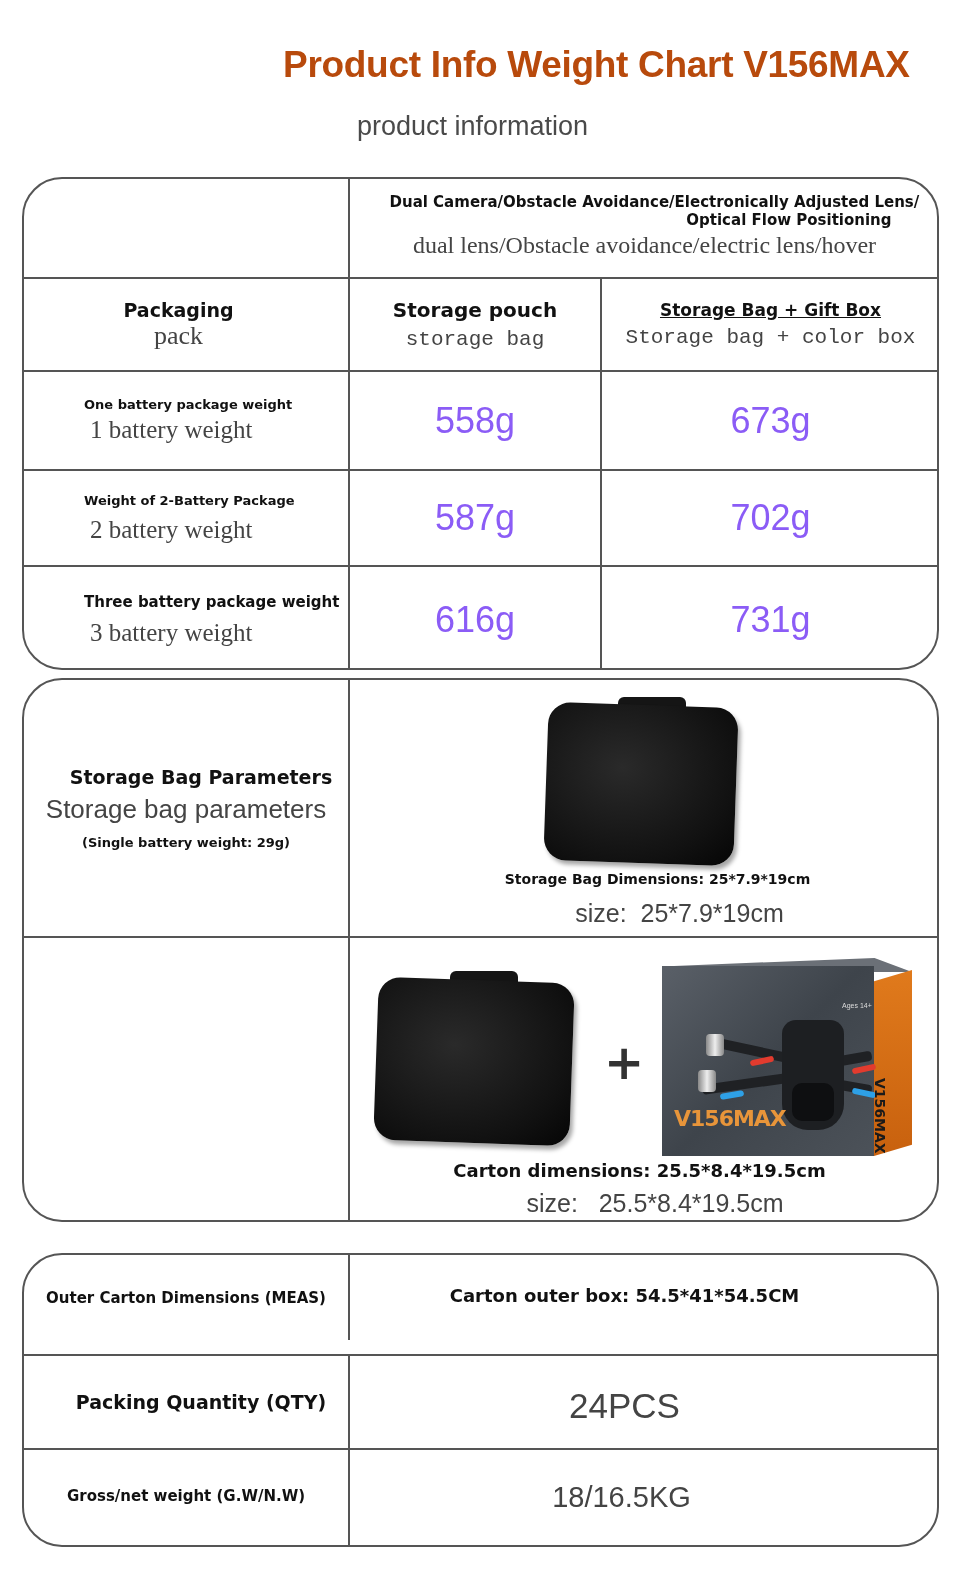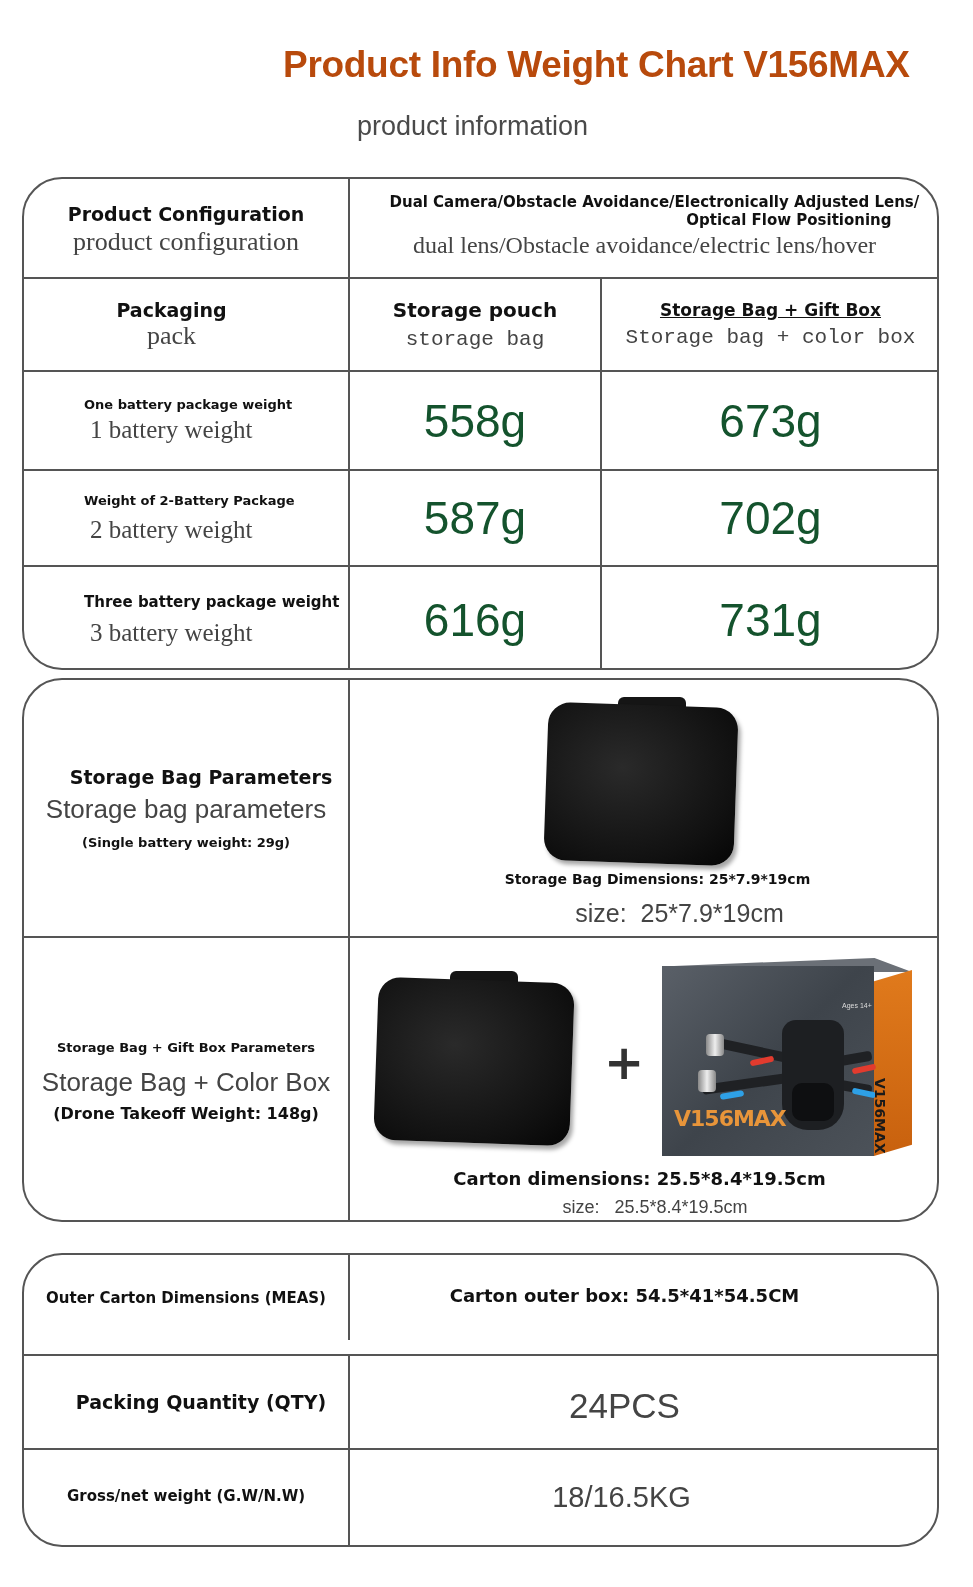--- a/index.html
+++ b/index.html
@@ -23,21 +23,21 @@
     }
     .row { position: absolute; left: 0; width: 100%; border-top: 2px solid #555; }
     .row.first { border-top: none; }
     .cell { position: absolute; top: 0; height: 100%; display: flex; flex-direction: column; align-items: center; justify-content: center; text-align: center; }
     .vline { position: absolute; top: 0; height: 100%; border-left: 2px solid #555; }
 
     .lbl-bold { font-family: "DejaVu Sans", sans-serif; font-weight: bold; color: #111; }
     .lbl-serif { font-family: "Liberation Serif", serif; color: #444; }
     .lbl-mono { font-family: "Liberation Mono", monospace; color: #444; }
     .lbl-sans { font-family: "Liberation Sans", sans-serif; color: #444; }
-    .big-num { font-family: "Liberation Sans", sans-serif; color: #14532d; font-size: 46px; }
+    .big-num { font-family: "Liberation Sans", sans-serif; color: #8b5cf6; font-size: 36px; }
 
     .bag {
       position: absolute; background: radial-gradient(ellipse at 40% 40%, #2a2a2a 0%, #111 70%, #050505 100%);
       border-radius: 22px; box-shadow: 3px 4px 4px rgba(0,0,0,0.35);
     }
     .bag-handle {
       position: absolute; background: #151515; border-radius: 6px 6px 2px 2px;
     }
     .giftbox {
       position: absolute; left: 662px; top: 958px; width: 250px; height: 198px;
@@ -85,36 +85,32 @@
   </style>
 </head>
 <body>
 
 <div class="title">Product Info Weight Chart V156MAX</div>
 <div class="subtitle">product information</div>
 
 <div class="panel" style="top:177px; height:493px;">
 
   <div class="row first" style="top:0; height:98px;">
-    <div class="cell" style="left:0; width:324px;">
-      <div class="lbl-bold" style="font-size:19px; margin-top:4px;">Product Configuration</div>
-      <div class="lbl-serif" style="font-size:26px; margin-top:2px;">product configuration</div>
-    </div>
     <div class="vline" style="left:324px;"></div>
     <div class="cell" style="left:326px; width:589px; align-items:center;">
       <div style="width:510px; text-align:right; margin-top:-4px;">
         <div class="lbl-bold" style="font-size:15px; text-align:left; white-space:nowrap;">Dual Camera/Obstacle Avoidance/Electronically Adjusted Lens/</div>
         <div class="lbl-bold" style="font-size:15px; text-align:right; margin-right:8px;">Optical Flow Positioning</div>
       </div>
       <div class="lbl-serif" style="font-size:24px; margin-top:3px;">dual lens/Obstacle avoidance/electric lens/hover</div>
     </div>
   </div>
 
   <div class="row" style="top:98px; height:93px;">
-    <div class="cell" style="left:9px; width:277px;">
+    <div class="cell" style="left:16px; width:277px;">
       <div class="lbl-bold" style="font-size:19px;">Packaging</div>
       <div class="lbl-serif" style="font-size:26px;">pack</div>
     </div>
     <div class="vline" style="left:324px;"></div>
     <div class="cell" style="left:326px; width:250px;">
       <div class="lbl-bold" style="font-size:20px;">Storage pouch</div>
       <div class="lbl-mono" style="font-size:21px; margin-top:6px;">storage bag</div>
     </div>
     <div class="vline" style="left:576px;"></div>
     <div class="cell" style="left:578px; width:337px;">
@@ -177,29 +173,24 @@
       <div class="lbl-bold" style="font-size:13px; margin-top:10px;">(Single battery weight: 29g)</div>
     </div>
     <div class="vline" style="left:324px;"></div>
     <div class="cell" style="left:326px; width:589px; justify-content:flex-end; padding-bottom:8px;">
       <div class="lbl-bold" style="font-size:14px; margin-left:26px;">Storage Bag Dimensions: 25*7.9*19cm</div>
       <div class="lbl-sans" style="font-size:25px; margin-top:12px; margin-left:70px; white-space:pre;">size:  25*7.9*19cm</div>
     </div>
   </div>
 
   <div class="row" style="top:256px; height:288px;">
-    <div class="cell" style="left:0; width:324px;">
-      <div class="lbl-bold" style="font-size:13px;">Storage Bag + Gift Box Parameters</div>
-      <div class="lbl-sans" style="font-size:26px; margin-top:12px;">Storage Bag + Color Box</div>
-      <div class="lbl-bold" style="font-size:16px; margin-top:6px;">(Drone Takeoff Weight: 148g)</div>
-    </div>
     <div class="vline" style="left:324px;"></div>
     <div class="cell" style="left:326px; width:589px; justify-content:flex-end; padding-bottom:6px;">
       <div class="lbl-bold" style="font-size:18px; margin-left:-10px;">Carton dimensions: 25.5*8.4*19.5cm</div>
-      <div class="lbl-sans" style="font-size:18px; margin-top:8px; margin-left:21px; white-space:pre;">size:   25.5*8.4*19.5cm</div>
+      <div class="lbl-sans" style="font-size:25px; margin-top:8px; margin-left:21px; white-space:pre;">size:   25.5*8.4*19.5cm</div>
     </div>
   </div>
 </div>
 
 <div class="bag-handle" style="left:618px; top:697px; width:68px; height:14px;"></div>
 <div class="bag" style="left:546px; top:705px; width:190px; height:158px; transform:rotate(2deg);"></div>
 
 <div class="bag-handle" style="left:450px; top:971px; width:68px; height:14px;"></div>
 <div class="bag" style="left:376px; top:980px; width:196px; height:163px; transform:rotate(2deg);"></div>
 

